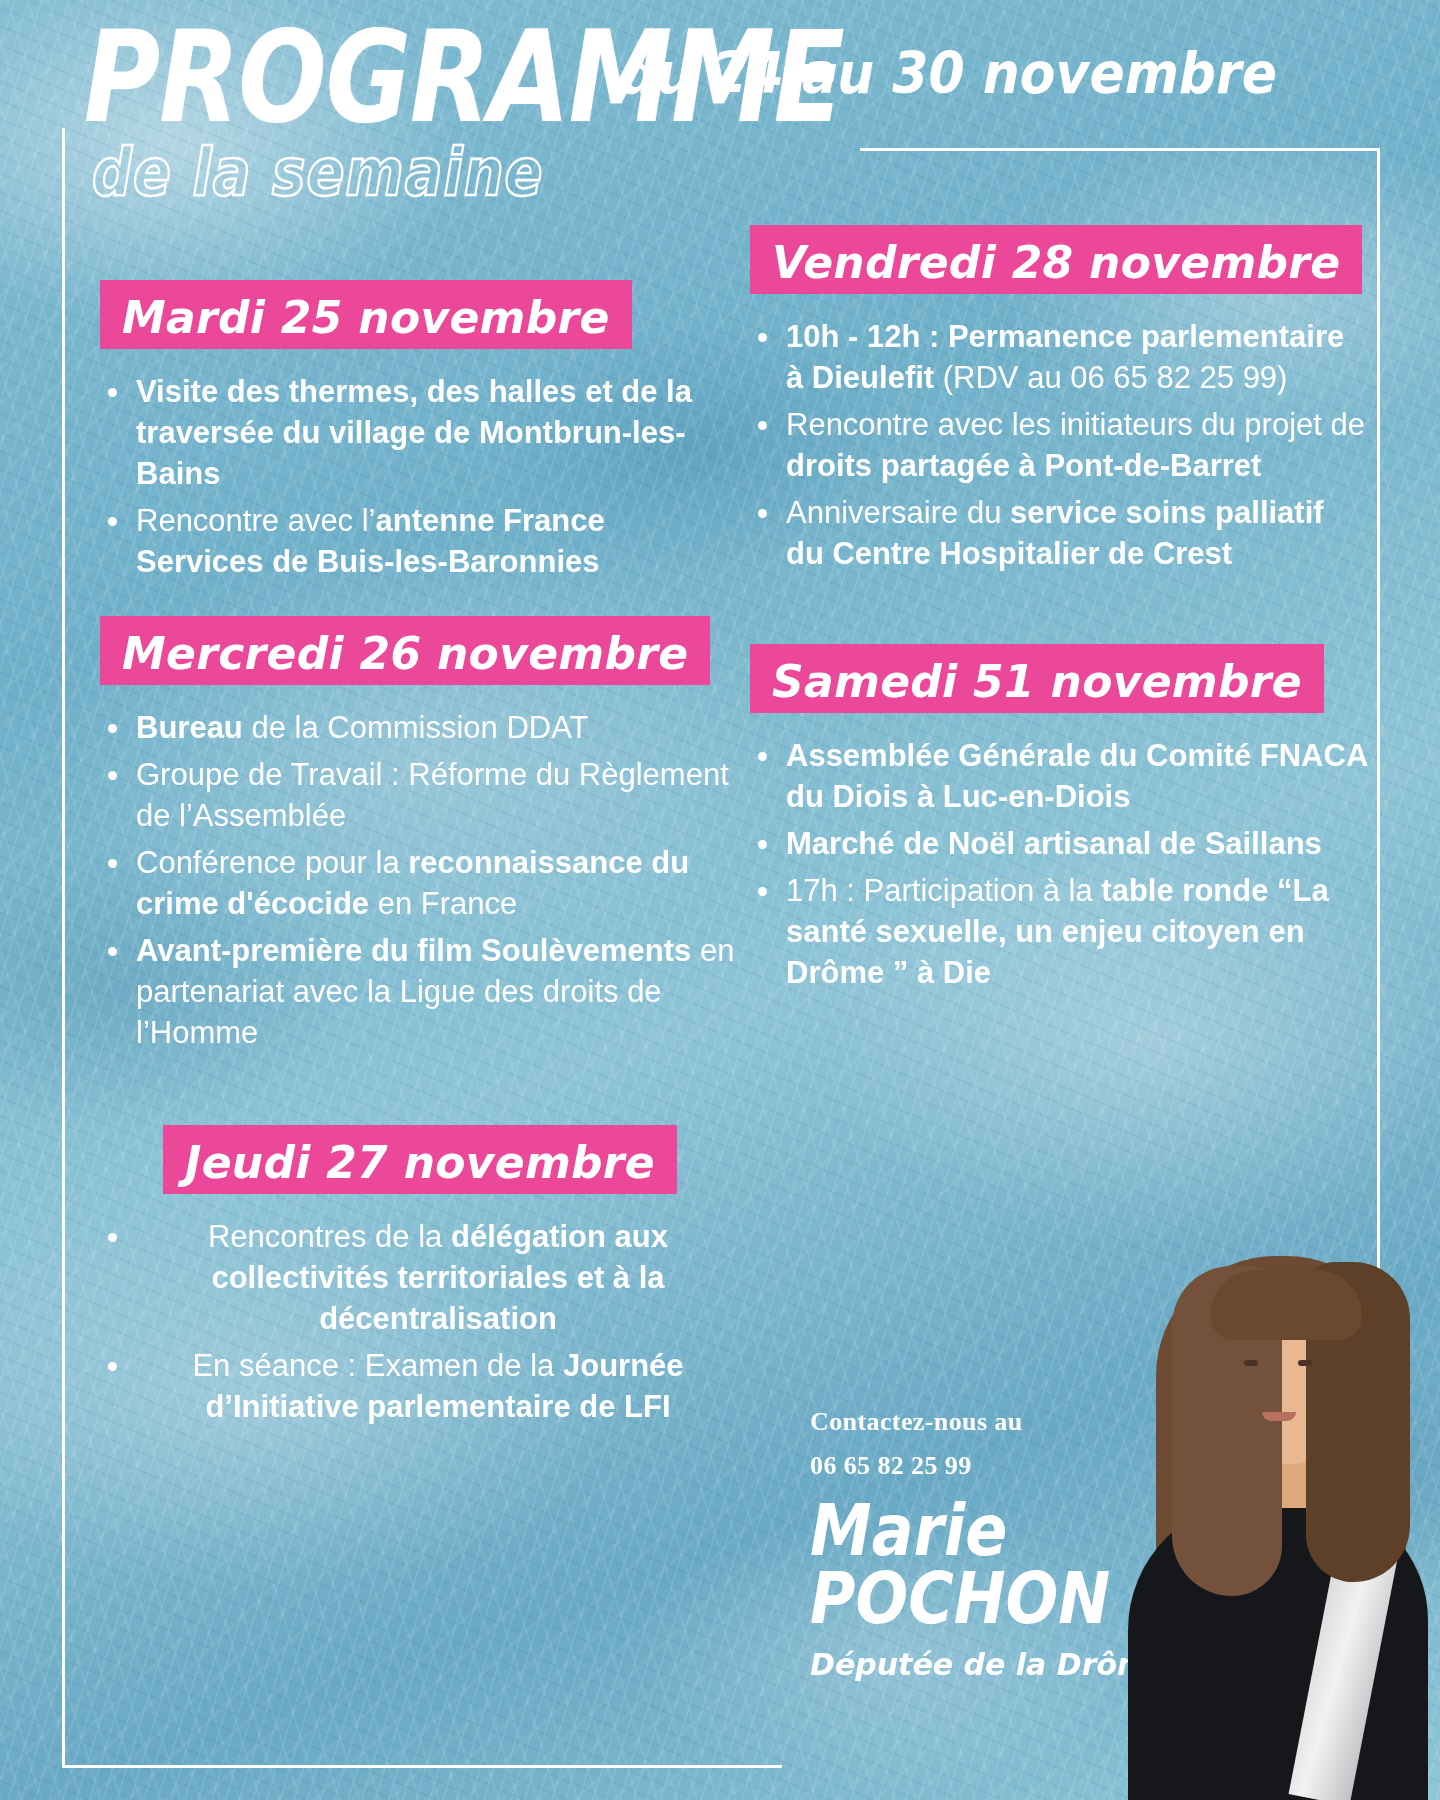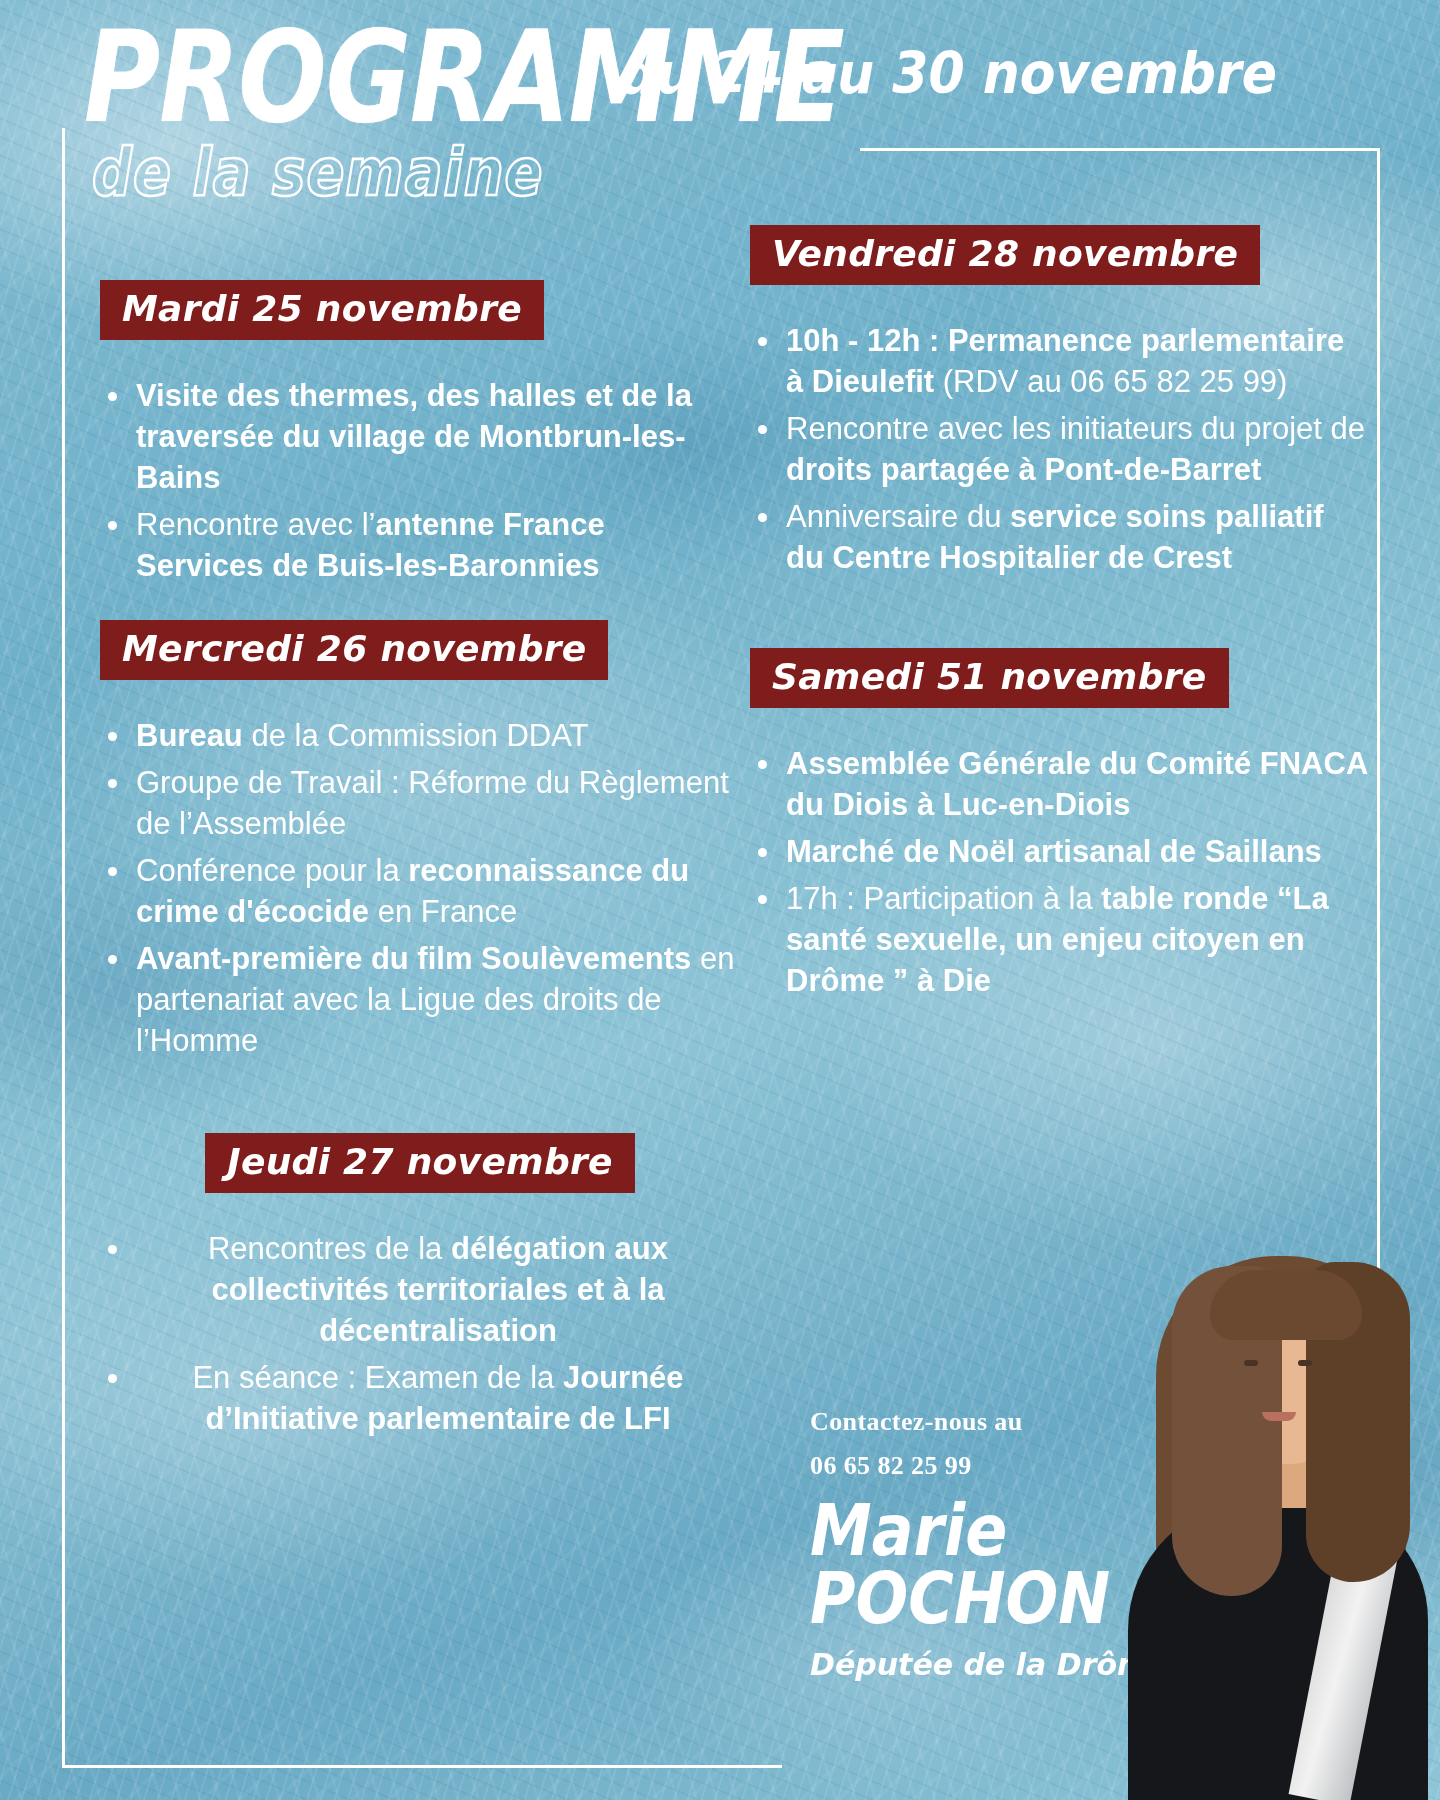--- a/index.html
+++ b/index.html
@@ -117,34 +117,34 @@
 
   
   .col { position: absolute; }
   .col-left  { left: 100px; top: 280px;  width: 640px; }
   .col-right { left: 750px; top: 225px;  width: 620px; }
 
   .day-block { margin-bottom: 34px; }
 
   .day-badge {
     display: inline-block;
-    background: #7f1d1d;
-    color: #ffffff;
-    font-family: "DejaVu Sans", sans-serif;
-    font-weight: 700;
-    font-style: italic;
-    font-size: 36px;
+    background: #ec4899;
+    color: #ffffff;
+    font-family: "DejaVu Sans", sans-serif;
+    font-weight: 700;
+    font-style: italic;
+    font-size: 44px;
     line-height: 40px;
-    padding: 9px 22px 11px 22px;
+    padding: 18px 22px 11px 22px;
     letter-spacing: .3px;
   }
 
   .items {
     list-style: none;
-    margin: 35px 0 0 0;
+    margin: 22px 0 0 0;
     padding: 0;
   }
 
   .items li {
     position: relative;
     padding-left: 36px;
     margin-bottom: 6px;
     color: #ffffff;
     font-size: 31px;
     line-height: 41px;

